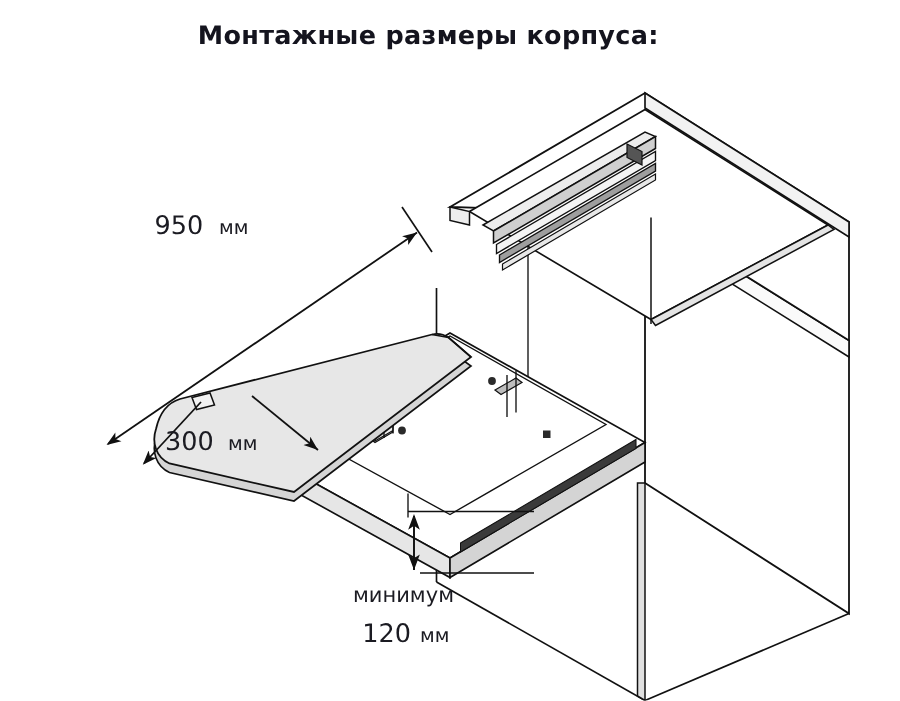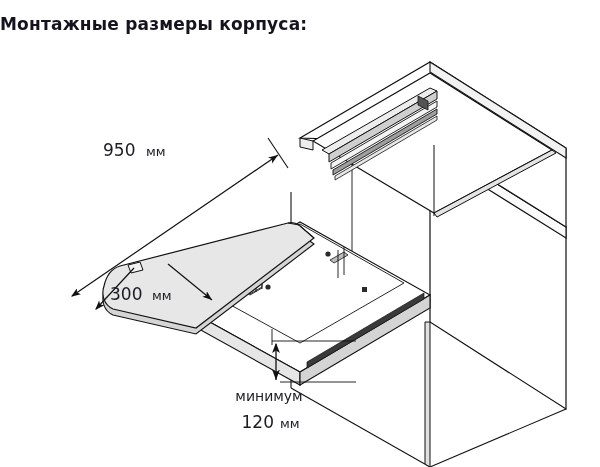--- a/index.html
+++ b/index.html
@@ -12,21 +12,21 @@
     height: 467px;
     position: relative;
     overflow: hidden;
     font-family: "DejaVu Sans", "Liberation Sans", sans-serif;
   }
   #page-title {
     position: absolute;
     top: 14px;
     left: 0;
     width: 571px;
-    text-align: left;
+    text-align: center;
     font-family: "DejaVu Sans", "Liberation Sans", sans-serif;
     font-size: 17px;
     font-weight: bold;
     color: #14141e;
     letter-spacing: 0.2px;
   }
   #drawing {
     position: absolute;
     top: 0;
     left: 0;

